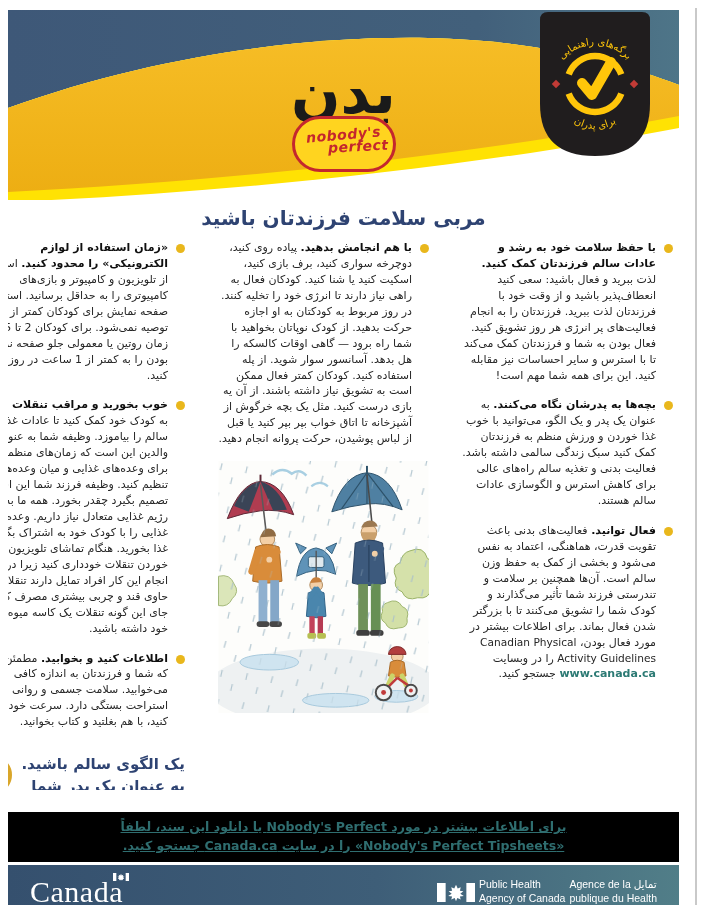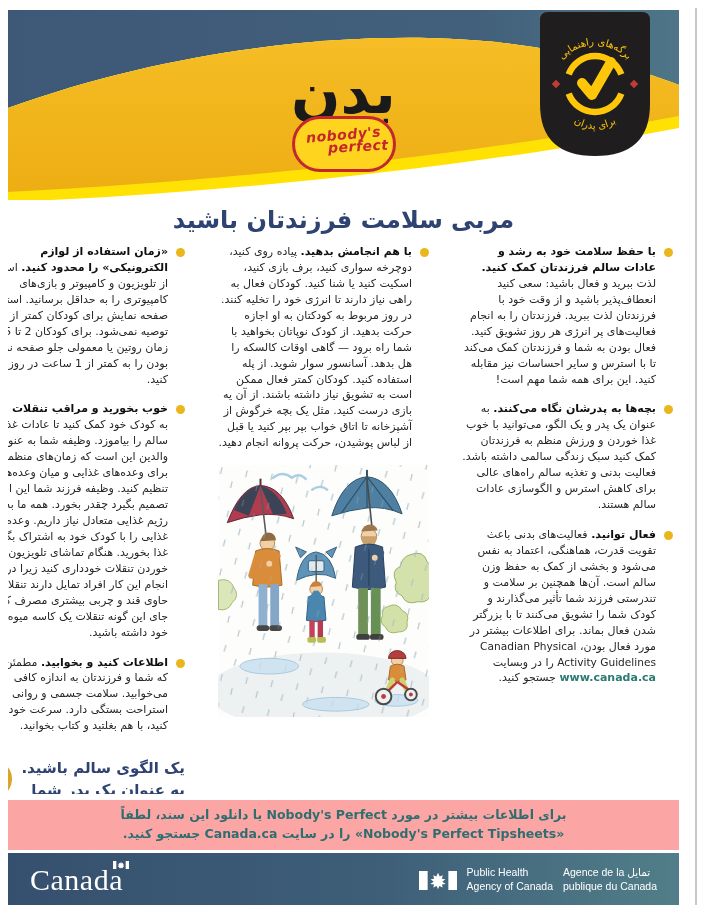--- a/index.html
+++ b/index.html
@@ -26,21 +26,21 @@
     border-radius:28px;box-sizing:border-box;color:#c4272e;direction:ltr;
     font-style:italic;font-weight:bold;
   }
   .logo-pill .l1{display:block;transform:rotate(-5deg);margin:7px 0 0 11px;font-size:14px;letter-spacing:.5px;}
   .logo-pill .l2{display:block;transform:rotate(-3deg);margin:-4px 0 0 33px;font-size:14px;letter-spacing:.5px;}
   .badge{position:absolute;top:2px;right:29px;width:110px;height:144px;}
 
   
   .main-title{
     margin:6px 0 8px;text-align:center;direction:rtl;
-    color:#2e4372;font-size:24px;font-weight:bold;
+    color:#2e4372;font-size:20px;font-weight:bold;
   }
 
   
   .content{
     display:flex;gap:13px;padding:2px 6px 0;direction:rtl;
     height:552px;overflow:hidden;box-sizing:border-box;
   }
   .col{width:211px;flex:none;direction:rtl;margin-left:20px;}
   .item{display:flex;gap:8px;margin-bottom:14px;}
   .dot{width:9px;height:9px;border-radius:50%;background:#e9b71c;margin-top:4px;flex:none;}
@@ -59,36 +59,36 @@
     font-size:15px;line-height:1.45;}
   .info-icon{
     float:left;width:38px;height:38px;margin:2px 8px 2px 0;border-radius:50%;
     background:#2e4473;border:4px solid #d9a62a;color:#ffffff;
     font-family:"DejaVu Serif",serif;font-style:italic;font-weight:bold;font-size:24px;
     display:flex;align-items:center;justify-content:center;box-sizing:border-box;
   }
 
   
   .footer-note{
-    margin-top:6px;background:#fca5a5;padding:6px 10px;text-align:center;
-    direction:rtl;color:#2f6e70;font-weight:bold;font-size:12.5px;line-height:1.5;
+    margin-top:22px;background:#000000;padding:6px 10px;text-align:center;
+    direction:rtl;color:#2f6e70;font-weight:bold;font-size:12.5px;line-height:1.5;text-decoration:underline;
   }
 
   
   .brand-bar{
     margin-top:3px;height:55px;background:linear-gradient(90deg,#35506e 0%,#3e5e78 55%,#517e88 100%);
     display:flex;align-items:center;justify-content:space-between;
     padding:0 22px;box-sizing:border-box;
   }
   .wordmark-wrap{position:relative;color:#ffffff;}
   .wordmark{
     font-family:"Liberation Serif","DejaVu Serif",serif;font-size:30px;letter-spacing:.5px;
   }
   .wm-flag{position:absolute;top:-2px;right:-6px;}
-  .agency{display:flex;align-items:center;gap:10px;color:#ffffff;}
+  .agency{display:flex;align-items:center;gap:4px;color:#ffffff;}
   .agency .txt{font-size:10.5px;line-height:1.3;font-family:"Liberation Sans","DejaVu Sans",sans-serif;}
 </style>
 </head>
 <body>
 
 <div class="page-edge"></div>
 
 <div class="sheet">
 
   <div class="hero">
@@ -313,18 +313,18 @@
         <rect x="0" y="0" width="10" height="22" fill="#ffffff"></rect>
         <rect x="34" y="0" width="10" height="22" fill="#ffffff"></rect>
         <path d="M22,2 L24,6.5 L27.5,5 L26.5,9 L30.5,9.5 L27,12.5 L31,15 L26.5,15.5 L27.5,19 L23.5,17.5 L22,21 L20.5,17.5 L16.5,19 L17.5,15.5 L13,15 L17,12.5 L13.5,9.5 L17.5,9 L16.5,5 L20,6.5 Z" fill="#ffffff"></path>
       </svg>
       <div class="txt">
         <div>Public Health</div>
         <div>Agency of Canada</div>
       </div>
       <div class="txt">
         <div>Agence de la تمایل</div>
-        <div>publique du Canada</div>
+        <div>publique du Health</div>
       </div>
     </div>
   </div>
 
 </div>
 
 </body></html>

